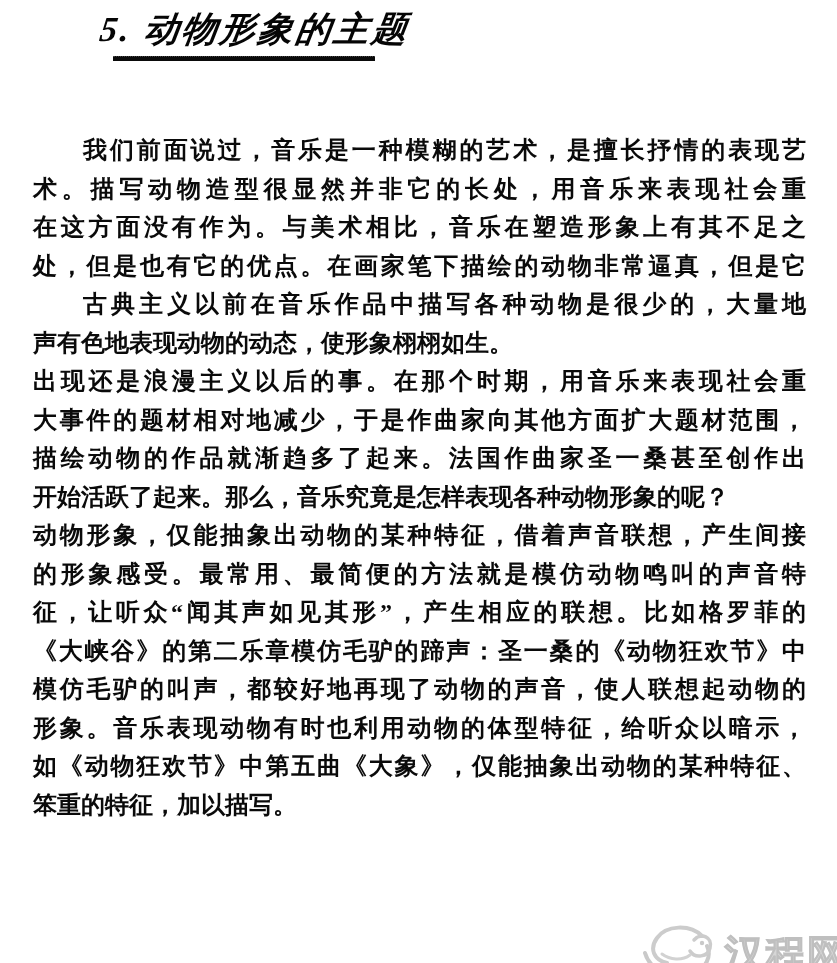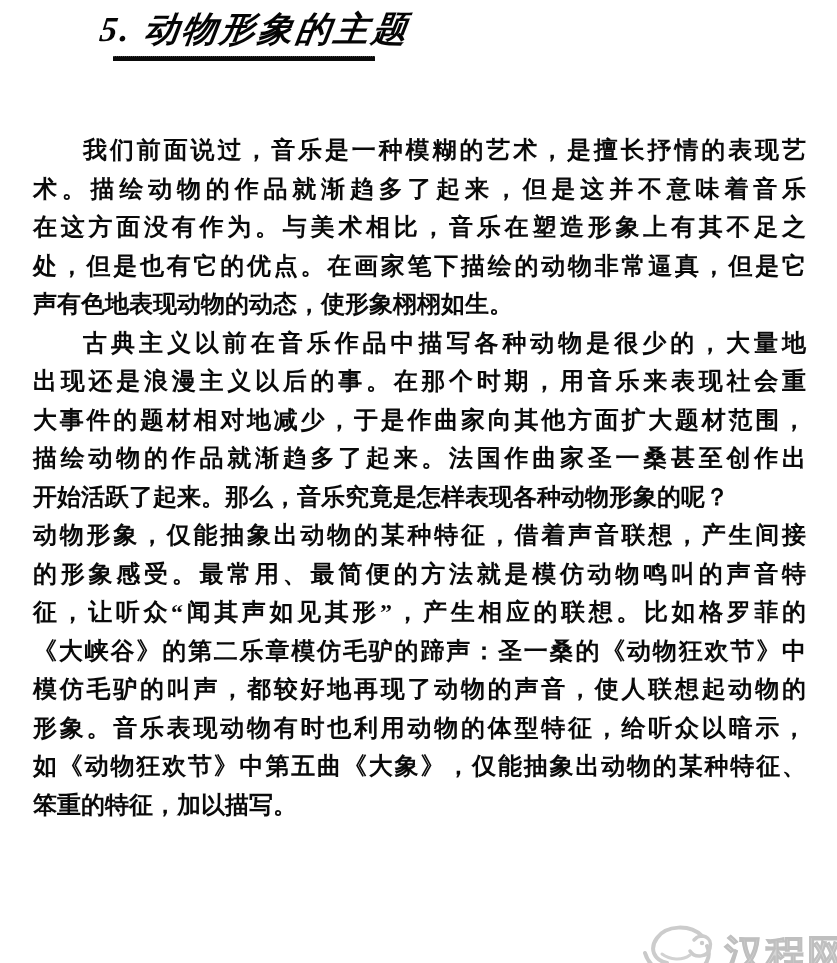--- a/index.html
+++ b/index.html
@@ -95,25 +95,25 @@
 </head>
 <body>
 
 <div class="page">
 
   <h1 class="title">5. 动物形象的主题</h1>
   <div class="title-underline"></div>
 
   <div class="body-text" id="body-text">
       <div class="textline indent">我们前面说过，音乐是一种模糊的艺术，是擅长抒情的表现艺</div>
-      <div class="textline">术。描绘动物的作品就渐趋多了起来，但是这并不意味着音乐</div>
+      <div class="textline">术。描写动物造型很显然并非它的长处，用音乐来表现社会重</div>
       <div class="textline">在这方面没有作为。与美术相比，音乐在塑造形象上有其不足之</div>
       <div class="textline">处，但是也有它的优点。在画家笔下描绘的动物非常逼真，但是它</div>
+      <div class="textline indent">古典主义以前在音乐作品中描写各种动物是很少的，大量地</div>
       <div class="textline lastline">声有色地表现动物的动态，使形象栩栩如生。</div>
-      <div class="textline indent">古典主义以前在音乐作品中描写各种动物是很少的，大量地</div>
       <div class="textline">出现还是浪漫主义以后的事。在那个时期，用音乐来表现社会重</div>
       <div class="textline">大事件的题材相对地减少，于是作曲家向其他方面扩大题材范围，</div>
       <div class="textline">描绘动物的作品就渐趋多了起来。法国作曲家圣一桑甚至创作出</div>
       <div class="textline lastline">开始活跃了起来。那么，音乐究竟是怎样表现各种动物形象的呢？</div>
       <div class="textline">动物形象，仅能抽象出动物的某种特征，借着声音联想，产生间接</div>
       <div class="textline">的形象感受。最常用、最简便的方法就是模仿动物鸣叫的声音特</div>
       <div class="textline">征，让听众“闻其声如见其形”，产生相应的联想。比如格罗菲的</div>
       <div class="textline">《大峡谷》的第二乐章模仿毛驴的蹄声：圣一桑的《动物狂欢节》中</div>
       <div class="textline">模仿毛驴的叫声，都较好地再现了动物的声音，使人联想起动物的</div>
       <div class="textline">形象。音乐表现动物有时也利用动物的体型特征，给听众以暗示，</div>

